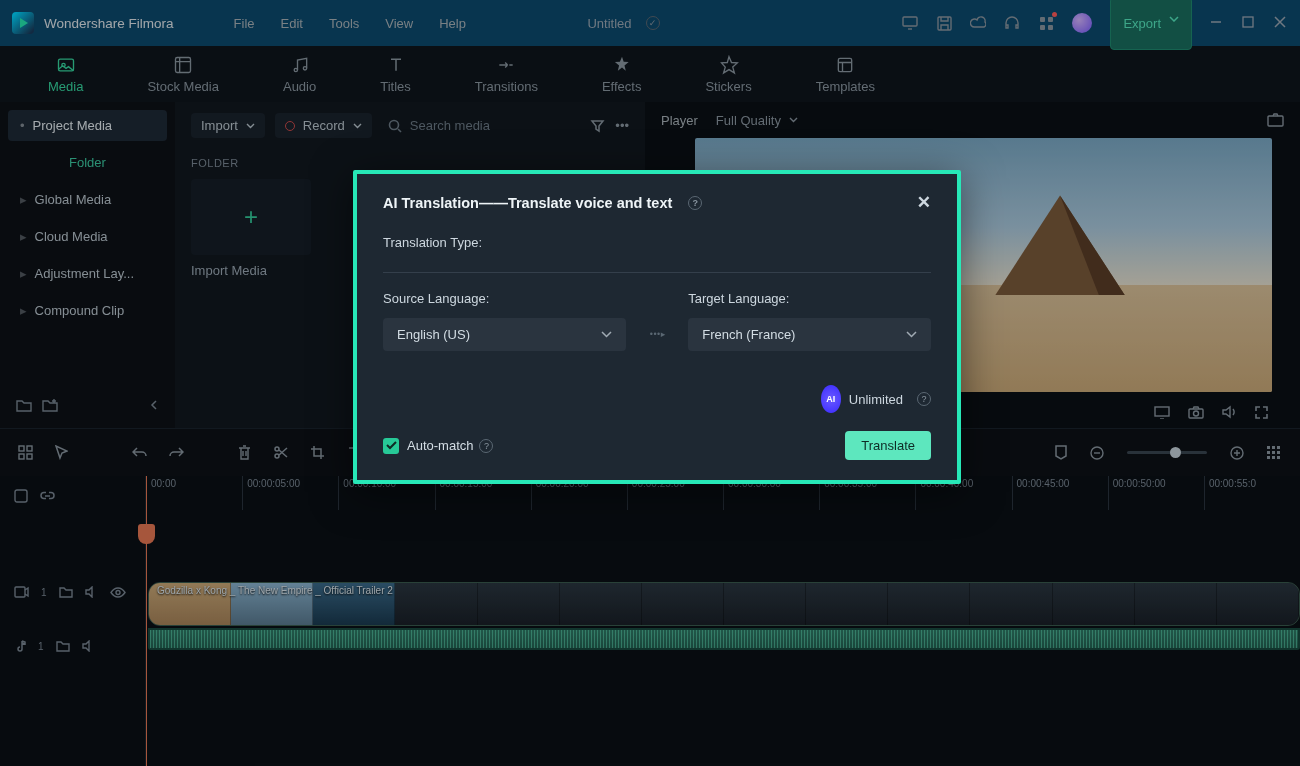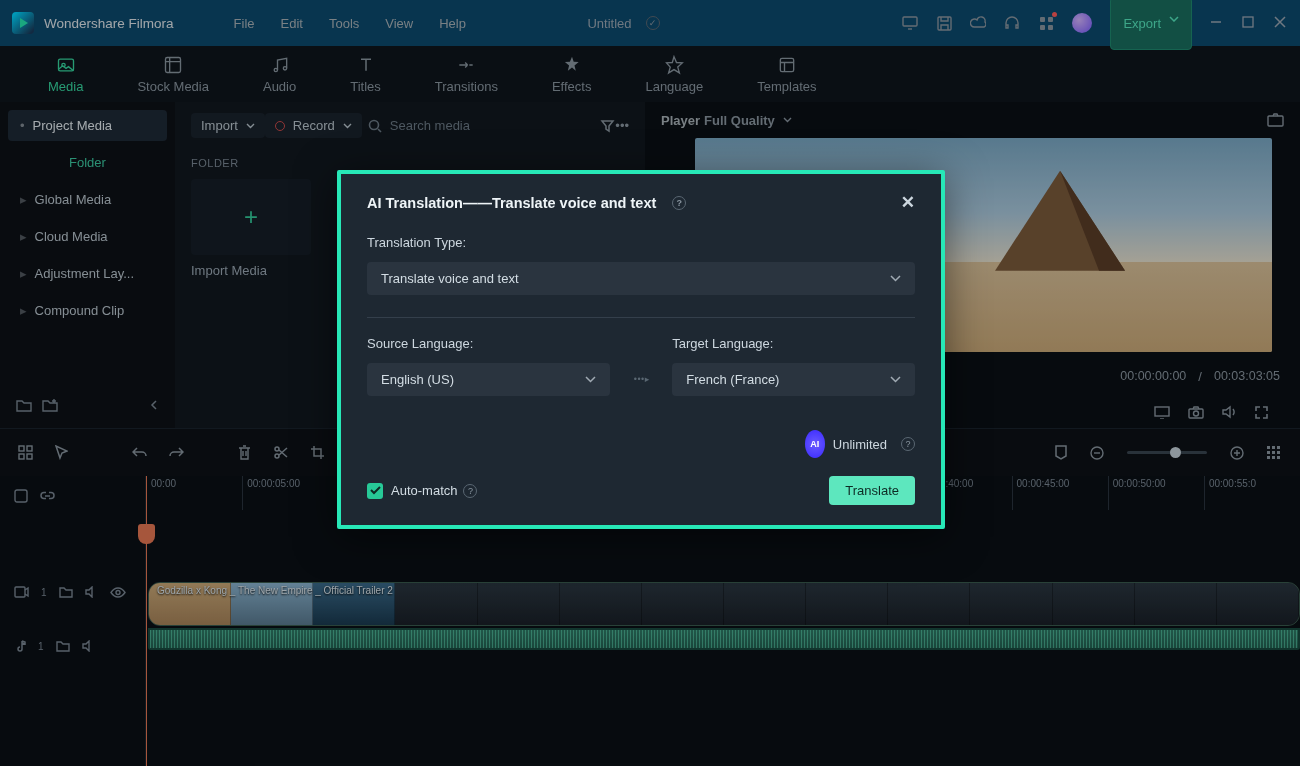--- a/index.html
+++ b/index.html
@@ -13,45 +13,45 @@
 .menu { display: flex; gap: 26px; margin-left: 60px; }
 .menu span { cursor: pointer; color: #a8b2b8; }
 .doc-title { margin-left: auto; margin-right: auto; display:flex; align-items:center; gap:8px; color:#9aa7b3;}
 .titlebar-right { display: flex; align-items: center; gap: 18px; margin-left: auto; }
 .tb-icon { width: 16px; height: 16px; display:flex; align-items:center; justify-content:center; color:#8a96a0; }
 .avatar { width: 20px; height: 20px; border-radius: 50%; background: radial-gradient(circle at 35% 35%, #d2b3ff, #7a5cff); }
 .export-btn { background: #1a6e5f; color: #55e6bd; padding: 18px 12px; border-radius: 4px; display:flex; align-items:flex-start; gap:8px; border:1px solid #1f8a6f; }
 .win-ctrl { width:14px; height:14px; color:#9aa7b3; }
 
 
-.main-tabs { height: 56px; display: flex; align-items: center; gap: 38px; padding-left: 40px; background:#0f161d; }
+.main-tabs { height: 56px; display: flex; align-items: center; gap: 48px; padding-left: 40px; background:#0f161d; }
 .main-tab { display:flex; flex-direction:column; align-items:center; gap:4px; color:#8a96a0; cursor:pointer; position:relative; padding:4px 8px;}
 .main-tab.active { color:#36d7a0; }
 .tab-icon { width:20px; height:20px; }
 
 
 .workspace { display:flex; height: calc(100% - 46px - 56px - 290px - 48px); }
 .sidebar { width: 175px; background:#0d1117; padding: 8px 8px; display:flex; flex-direction:column; }
 .side-btn { padding: 8px 12px; border-radius:4px; margin-bottom:6px; display:flex; align-items:center; gap:8px; cursor:pointer; color:#b9c5cd; font-size:13px;}
 .side-btn.project { background:#1e2a36; color:#e4ecf1; }
 .side-btn.folder { color:#3cc9a1; justify-content:center; }
 .sidebar-foot { margin-top:auto; display:flex; gap:10px; padding:8px; align-items:center; }
 
 .media-panel { width: 470px; background:#11181f; padding:10px 16px; position:relative;}
-.media-top { display:flex; gap:0; align-items:center; }
+.media-top { display:flex; gap:10px; align-items:center; }
 .dd { background:#1a232d; padding:5px 10px; border-radius:4px; display:flex; align-items:center; gap:8px; color:#b9c5cd;}
 .search-wrap { flex:1; display:flex; align-items:flex-end; gap:8px; color:#6c7a86; padding:6px;}
 .folder-label { margin-top:18px; font-size:11px; letter-spacing:.5px; color:#7a8793; }
 .import-card { width:120px; height:76px; background:#161e27; border-radius:4px; display:flex; align-items:center; justify-content:center; margin-top:10px;}
 .plus { color:#34c99a; font-size:24px; font-weight:200;}
 .import-label { margin-top:8px; color:#9aa7b3; font-size:13px;}
 
 
 .player { flex:1; background:#0b1016; display:flex; flex-direction:column; }
-.player-head { height:36px; display:flex; align-items:center; gap:4px; padding:0 16px;font-weight:bold; }
+.player-head { height:36px; display:flex; align-items:center; gap:18px; padding:0 16px; }
 .preview { flex:1; display:flex; align-items:center; justify-content:center; background:#000; margin:0px 28px 4px 50px; position:relative; border-radius:2px; overflow:hidden;}
 .sky { position:absolute; inset:0; background: linear-gradient(#7aa8c4 0%, #a9c8dc 35%, #e9e1cd 60%, #d7c29b 70%, #d7c29b 100%); }
 .pyr { position:absolute; bottom:38%; left:52%; width:130px; height:100px; background:#7b5a3b; clip-path: polygon(50% 0, 0 100%, 100% 100%); }
 .pyr.shade { background:#5a3e28; clip-path: polygon(50% 0, 80% 100%, 100% 100%); }
 .sand-fore { position:absolute; bottom:0; left:0; right:0; height:42%; background:linear-gradient(#d8c099, #caa978);}
 .player-foot { height:40px; display:flex; align-items:center; justify-content:center; gap:12px; color:#8a96a0; padding:0 20px;}
 .timecode { font-variant-numeric: tabular-nums; font-size:12.5px;}
 .pf-left { display:flex; gap:14px; align-items:center; margin-right:auto;}
 .player-tools { height:32px; display:flex; align-items:center; gap:18px; padding:0 32px; color:#8a96a0;}
 
@@ -75,21 +75,21 @@
 .v-track .thumb { flex:1; background:linear-gradient(135deg,#4a5f6a,#2a3640); border-right:1px solid rgba(0,0,0,.3);}
 .v-track .thumb:nth-child(1){background:linear-gradient(#caa978,#a8845a);}
 .v-track .thumb:nth-child(2){background:linear-gradient(#8ab4d0,#5a7a90);}
 .v-track .thumb:nth-child(3){background:linear-gradient(#3a6a8a,#1a3a50);}
 .v-track .thumb:nth-child(n+4){background:linear-gradient(#2a3640,#1a2028);}
 .clip-label { position:absolute; top:2px; left:8px; font-size:10px; color:#d9e4ea; text-shadow:0 1px 2px #000;}
 .a-track { position:absolute; left:2px; right:0; top:118px; height:22px; background:#184a3f; border-radius:0 0 3px 3px;}
 .wave { position:absolute; inset:2px; background: repeating-linear-gradient(90deg, rgba(100,230,190,.5) 0 1px, transparent 1px 3px), linear-gradient(rgba(100,230,190,.3),rgba(100,230,190,.15)); }
 
 
-.modal-wrap { position:absolute; left:337px; top:170px; width:608px; border:4px solid #27e8b7; background:#1e2832; border-radius:2px; box-shadow:0 8px 40px rgba(0,0,0,.5);}
+.modal-wrap { position:absolute; left:353px; top:170px; width:608px; border:4px solid #27e8b7; background:#1e2832; border-radius:2px; box-shadow:0 8px 40px rgba(0,0,0,.5);}
 .modal { padding:18px 26px 20px;}
 .modal-title { display:flex; align-items:center; gap:10px; color:#eef4f7; font-size:14.5px; font-weight:600; }
 .modal-close { margin-left:auto; cursor:pointer; color:#cdd7df; font-size:17px;}
 .m-label { color:#cdd7df; font-size:13px; margin-top:22px; }
 .m-select { margin-top:12px; background:#2a343f; border-radius:4px; padding:9px 14px; display:flex; align-items:center; color:#d3dde4; font-size:13px;}
 .m-select .chev { margin-left:auto; opacity:.7;}
 .m-divider { height:1px; background:#343f4b; margin:22px 0 18px;}
 .m-row { display:flex; gap:24px; align-items:center;}
 .m-col { flex:1; }
 .arrow-between { display:flex; gap:2px; color:#5a6772; font-size:9px; letter-spacing:-1px; align-self:flex-end; margin-bottom:12px;}
@@ -217,21 +217,21 @@
   <div class="main-tab">
       <svg class="tab-icon" viewBox="0 0 24 24" fill="currentColor">
         <path d="M12 2l2 6 6 .5-5 4 1.5 6.5L12 15l-5 4 1.5-6.5-5-4 6-.5z"></path>
       </svg>
       <span>Effects</span>
     </div>
   <div class="main-tab">
       <svg class="tab-icon" viewBox="0 0 24 24" fill="none" stroke="currentColor" stroke-width="1.6">
         <path d="M12 2l3 7 7 .5-5.5 5 2 7-6.5-4-6.5 4 2-7L3 9.5 10 9z"></path>
       </svg>
-      <span>Language</span>
+      <span>Stickers</span>
     </div>
   <div class="main-tab">
       <svg class="tab-icon" viewBox="0 0 24 24" fill="none" stroke="currentColor" stroke-width="1.6">
         <rect x="4" y="4" width="16" height="16" rx="2"></rect>
         <path d="M4 9h16M9 9v11"></path>
       </svg>
       <span>Templates</span>
     </div>
 </div>
 
@@ -330,47 +330,20 @@
             <rect x="1" y="3" width="15" height="10" rx="1"></rect>
             <path d="M6 3l1-2h3l1 2"></path>
           </svg>
         </span>
     </div>
     <div class="preview">
       <div class="sky"></div>
         <div class="sand-fore"></div>
       <div class="pyr"></div>
         <div class="pyr shade"></div>
-    </div>
-    <div class="player-foot">
-      <div class="pf-left">
-        <span>
-            <svg width="14" height="12" fill="currentColor">
-              <path d="M6 0v12L0 6zM8 0h2v12H8zM12 0h2v12h-2z" opacity=".4"></path>
-            </svg>
-          </span>
-        <span>
-            <svg width="11" height="11" fill="none" stroke="currentColor" stroke-width="1.5">
-              <rect x="1" y="1" width="9" height="9"></rect>
-            </svg>
-          </span>
-        <span>
-            <svg width="12" height="14" fill="currentColor">
-              <path d="M0 0v14l12-7z"></path>
-            </svg>
-          </span>
-        <span>
-            <svg width="14" height="12" fill="currentColor">
-              <path d="M8 0v12l6-6zM4 0H6v12H4zM0 0h2v12H0z" opacity=".4"></path>
-            </svg>
-          </span>
-      </div>
-      <span class="timecode">00:00:00:00</span>
-      <span>/</span>
-      <span class="timecode">00:03:03:05</span>
     </div>
     <div class="player-tools">
       <span>{</span>
       <span>}</span>
       <span>
           <svg width="15" height="12" fill="none" stroke="currentColor" stroke-width="1.4">
             <path d="M1 2h10M1 6h10M1 10h10M13 1l2 1-2 1z"></path>
           </svg>
         </span>
       <span style="margin-left:auto">
@@ -587,26 +560,20 @@
 <div class="dim"></div>
 
 <div class="modal-wrap">
   <div class="modal">
     <div class="modal-title">
       <span>AI Translation——Translate voice and text</span>
       <span class="help-icon">?</span>
       <span class="modal-close">✕</span>
     </div>
     <div class="m-label">Translation Type:</div>
-    <div class="m-select">
-      <span>Translate voice and text</span>
-      <svg class="chev" width="11" height="7">
-          <path d="M1 1l4.5 4.5L10 1" fill="none" stroke="currentColor" stroke-width="1.5"></path>
-        </svg>
-    </div>
     <div class="m-divider"></div>
     <div class="m-row">
       <div class="m-col">
         <div style="color:#cdd7df">Source Language:</div>
         <div class="m-select">
           <span>English (US)</span>
           <svg class="chev" width="11" height="7">
               <path d="M1 1l4.5 4.5L10 1" fill="none" stroke="currentColor" stroke-width="1.5"></path>
             </svg>
         </div>

